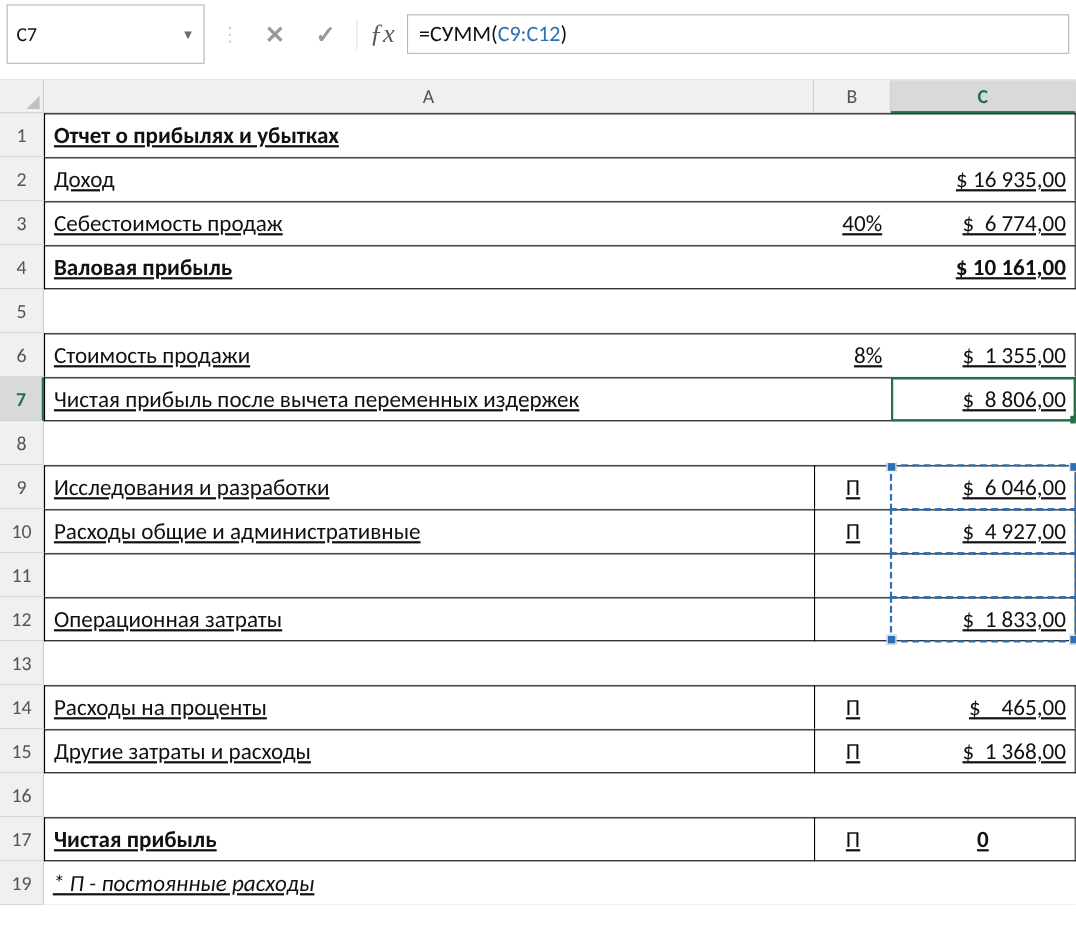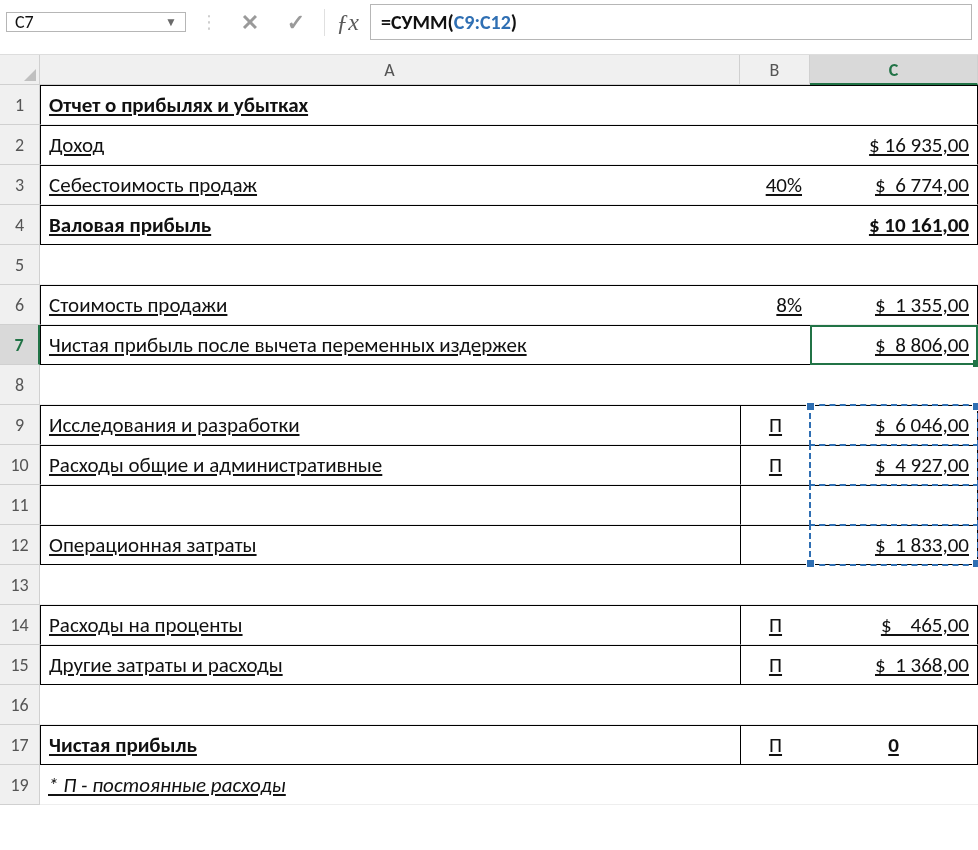--- a/index.html
+++ b/index.html
@@ -13,21 +13,21 @@
   }
   .formula-bar {
     display: flex;
     align-items: center;
     gap: 10px;
     padding: 4px 6px 14px 6px;
     border-bottom: 1px solid #ddd;
   }
   .name-box {
     width: 180px;
-    height: 20px;
+    height: 54px;
     border: 1px solid #b6b6b6;
     background: #fff;
     display: flex;
     align-items: center;
     justify-content: space-between;
     padding: 0 8px;
     font-size: 18px;
   }
   .name-box .dd {
     font-size: 12px;
@@ -60,21 +60,20 @@
   }
   .formula-input {
     flex: 1;
     height: 36px;
     border: 1px solid #b6b6b6;
     background: #fff;
     display: flex;
     align-items: center;
     padding: 0 10px;
     font-size: 20px;
-    font-weight: bold;
   }
   .formula-input .eq { color:#111; }
   .formula-input .paren { color:#111; }
   .formula-input .ref { color:#2f6fb3; }
 
   .grid {
     display: grid;
     grid-template-columns: 40px 700px 70px 168px;
   }
   .hdr {

